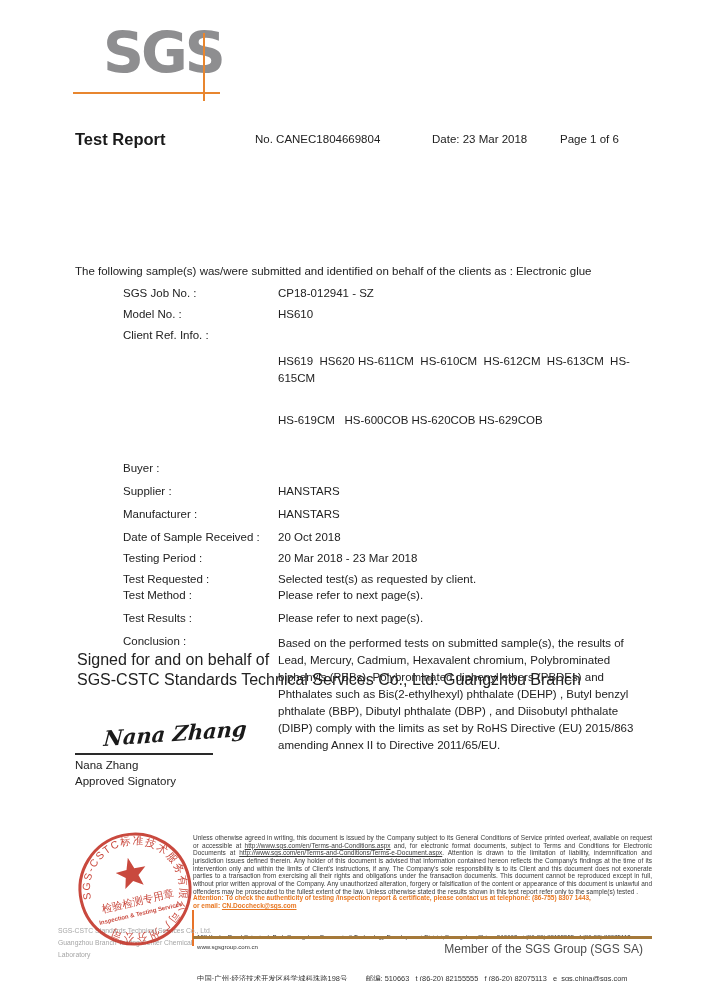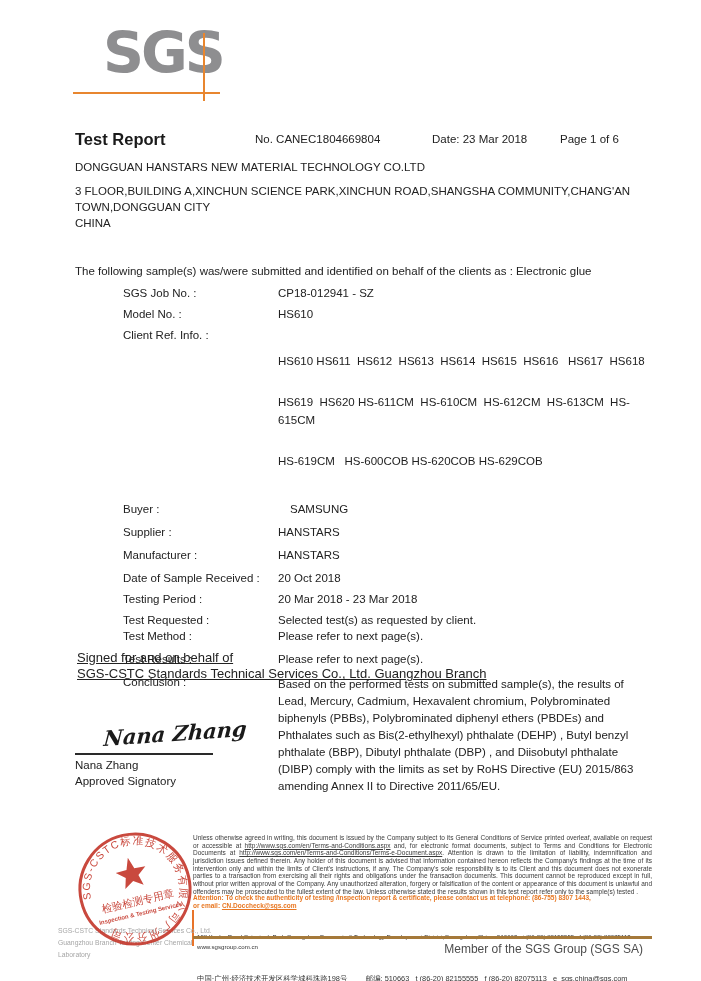--- a/index.html
+++ b/index.html
@@ -33,21 +33,21 @@
   .row{display:flex;margin-bottom:9px;}
   .row .label{width:155px;flex:0 0 155px;margin-left:48px;}
   .row .value{flex:1;white-space:pre-wrap;}
   .row-gap{margin-bottom:11px;}
   .row-tight{margin-bottom:4px;}
   .row-multi .value div{line-height:1.5;}
   .row-conclusion .value{line-height:1.48;white-space:normal;}
   .row-conclusion{margin-top:11px;}
   .rt{margin-top:3px;gap:12px;}
   
-  .signed{position:absolute;left:77px;top:650px;font-size:13px;line-height:1.25;text-decoration:underline;}
+  .signed{position:absolute;left:77px;top:650px;font-size:16px;line-height:1.25;}
   
   .signature{position:absolute;left:75px;top:726px;width:220px;}
   .sig-script{
     font-family:"DejaVu Serif", serif;font-style:italic;font-weight:bold;font-size:21px;
     color:#1a1a1a;transform:rotate(-4deg) skewX(-8deg);transform-origin:left bottom;
     margin-left:28px;margin-bottom:2px;
   }
   .sig-line{width:138px;height:0;border-bottom:2px solid #2a2a2a;margin-bottom:4px;}
   .sig-name{font-size:11.5px;margin-bottom:4px;}
   .sig-role{font-size:11.5px;}
@@ -88,48 +88,41 @@
     <div class="logo-vline"></div>
   </div>
 
   <div class="title-row">
     <span class="title">Test Report</span>
     <span class="meta m-no">No. CANEC1804669804</span>
     <span class="meta m-date">Date: 23 Mar 2018</span>
     <span class="meta m-page">Page 1 of 6</span>
   </div>
 
-  <div class="client">
-    <div class="c-name">DONGGUAN HANSTARS NEW MATERIAL TECHNOLOGY CO.LTD</div>
-    <div>3 FLOOR,BUILDING A,XINCHUN SCIENCE PARK,XINCHUN ROAD,SHANGSHA COMMUNITY,CHANG'AN TOWN,DONGGUAN CITY</div>
-    <div>CHINA</div>
-  </div>
 
   <div class="intro">The following sample(s) was/were submitted and identified on behalf of the clients as : Electronic glue</div>
 
   <div class="fields">
     <div class="row">
       <div class="label">SGS Job No. :</div>
       <div class="value">CP18-012941 - SZ</div>
     </div>
     <div class="row">
       <div class="label">Model No. :</div>
       <div class="value">HS610</div>
     </div>
     <div class="row row-multi">
       <div class="label">Client Ref. Info. :</div>
       <div class="value">
-        <div>HS610 HS611  HS612  HS613  HS614  HS615  HS616   HS617  HS618</div>
         <div>HS619  HS620 HS-611CM  HS-610CM  HS-612CM  HS-613CM  HS-615CM</div>
         <div>HS-619CM   HS-600COB HS-620COB HS-629COB</div>
       </div>
     </div>
     <div class="row row-gap rt">
       <div class="label">Buyer :</div>
-      <div class="value">SAMSUNG</div>
     </div>
     <div class="row row-gap">
       <div class="label">Supplier :</div>
       <div class="value">HANSTARS</div>
     </div>
     <div class="row row-gap">
       <div class="label">Manufacturer :</div>
       <div class="value">HANSTARS</div>
     </div>
     <div class="row">

